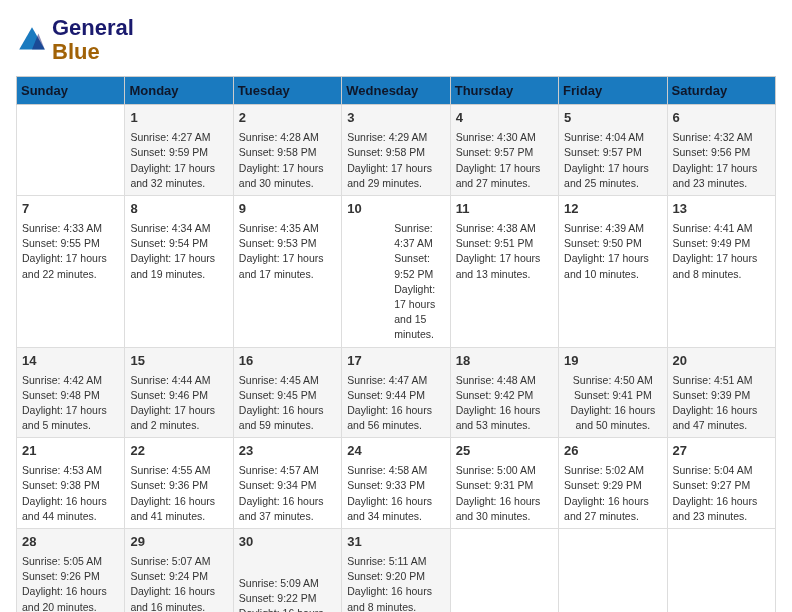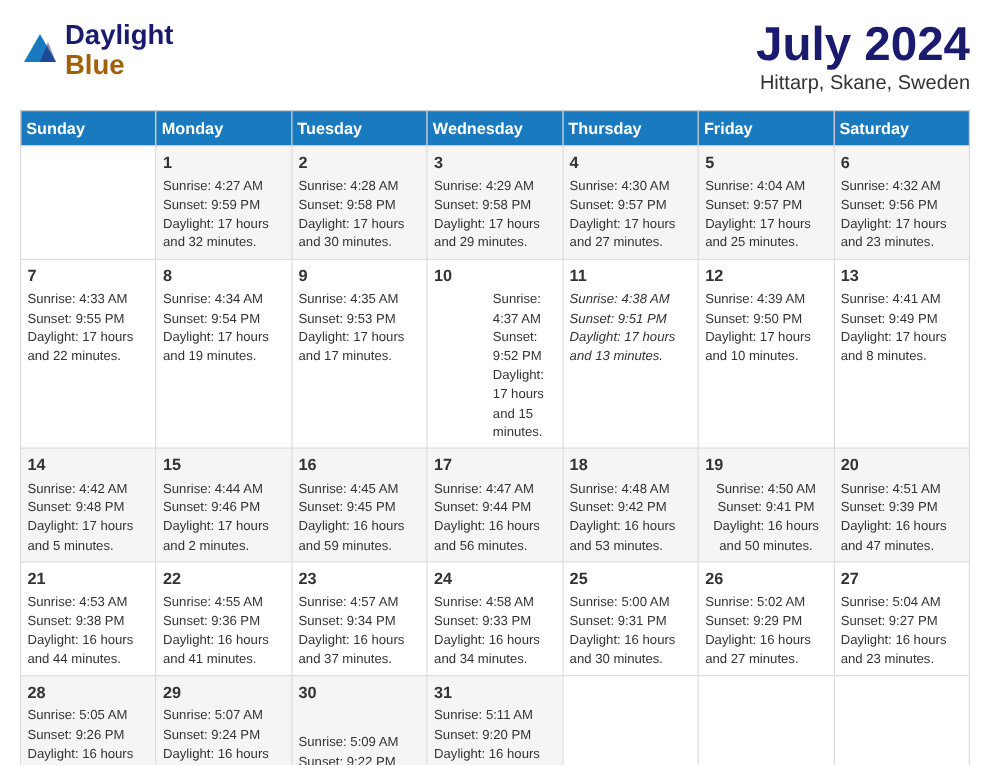--- a/index.html
+++ b/index.html
@@ -44,21 +44,21 @@
       font-size: 16px;
       color: #333;
     }
     table {
       width: 100%;
       border-collapse: collapse;
       font-size: 11px;
     }
     thead tr th {
       background: #1a7abf;
-      color: #ffffff;
+      color: #0f172a;
       padding: 6px 4px;
       text-align: left;
       font-size: 13px;
       font-weight: bold;
       border: 1px solid #ccc;
     }
     tbody tr td {
       vertical-align: top;
       padding: 4px 5px;
       border: 1px solid #ddd;
@@ -92,28 +92,24 @@
 <body>
 
 <div class="header">
   <div class="logo">
     <svg class="logo-icon" viewBox="0 0 40 40">
       <polygon points="20,4 36,32 4,32" fill="#1a7abf"></polygon>
       <polygon points="28,12 36,32 20,32" fill="#1a1a6e" opacity="0.5"></polygon>
     </svg>
     <div>
       <div class="logo-text">
-        <span style="color:#1a1a6e">Daylight</span><br>
+        <span style="color:#1a1a6e">General</span><br>
         <span style="color:#a16207">Blue</span>
       </div>
     </div>
-  </div>
-  <div class="title-block">
-    <div class="month-title">July 2024</div>
-    <div class="location">Hittarp, Skane, Sweden</div>
   </div>
 </div>
 
 <table>
   <thead>
     <tr>
     <th>Sunday</th>
         <th>Monday</th>
         <th>Tuesday</th>
         <th>Wednesday</th>
@@ -182,21 +178,21 @@
 Daylight: 17 hours and 17 minutes.</div>
         </td>
         <td>
           <span class="day-number">10</span>
           <div class="day-info" style="white-space: pre-line; margin-left: 47px;">Sunrise: 4:37 AM
 Sunset: 9:52 PM
 Daylight: 17 hours and 15 minutes.</div>
         </td>
         <td>
           <span class="day-number">11</span>
-          <div class="day-info" style="white-space: pre-line; font-style: italic;">Sunrise: 4:38 AM
+          <div class="day-info" style="white-space: pre-line;">Sunrise: 4:38 AM
 Sunset: 9:51 PM
 Daylight: 17 hours and 13 minutes.</div>
         </td>
         <td>
           <span class="day-number">12</span>
           <div class="day-info" style="white-space: pre-line;">Sunrise: 4:39 AM
 Sunset: 9:50 PM
 Daylight: 17 hours and 10 minutes.</div>
         </td>
         <td>

